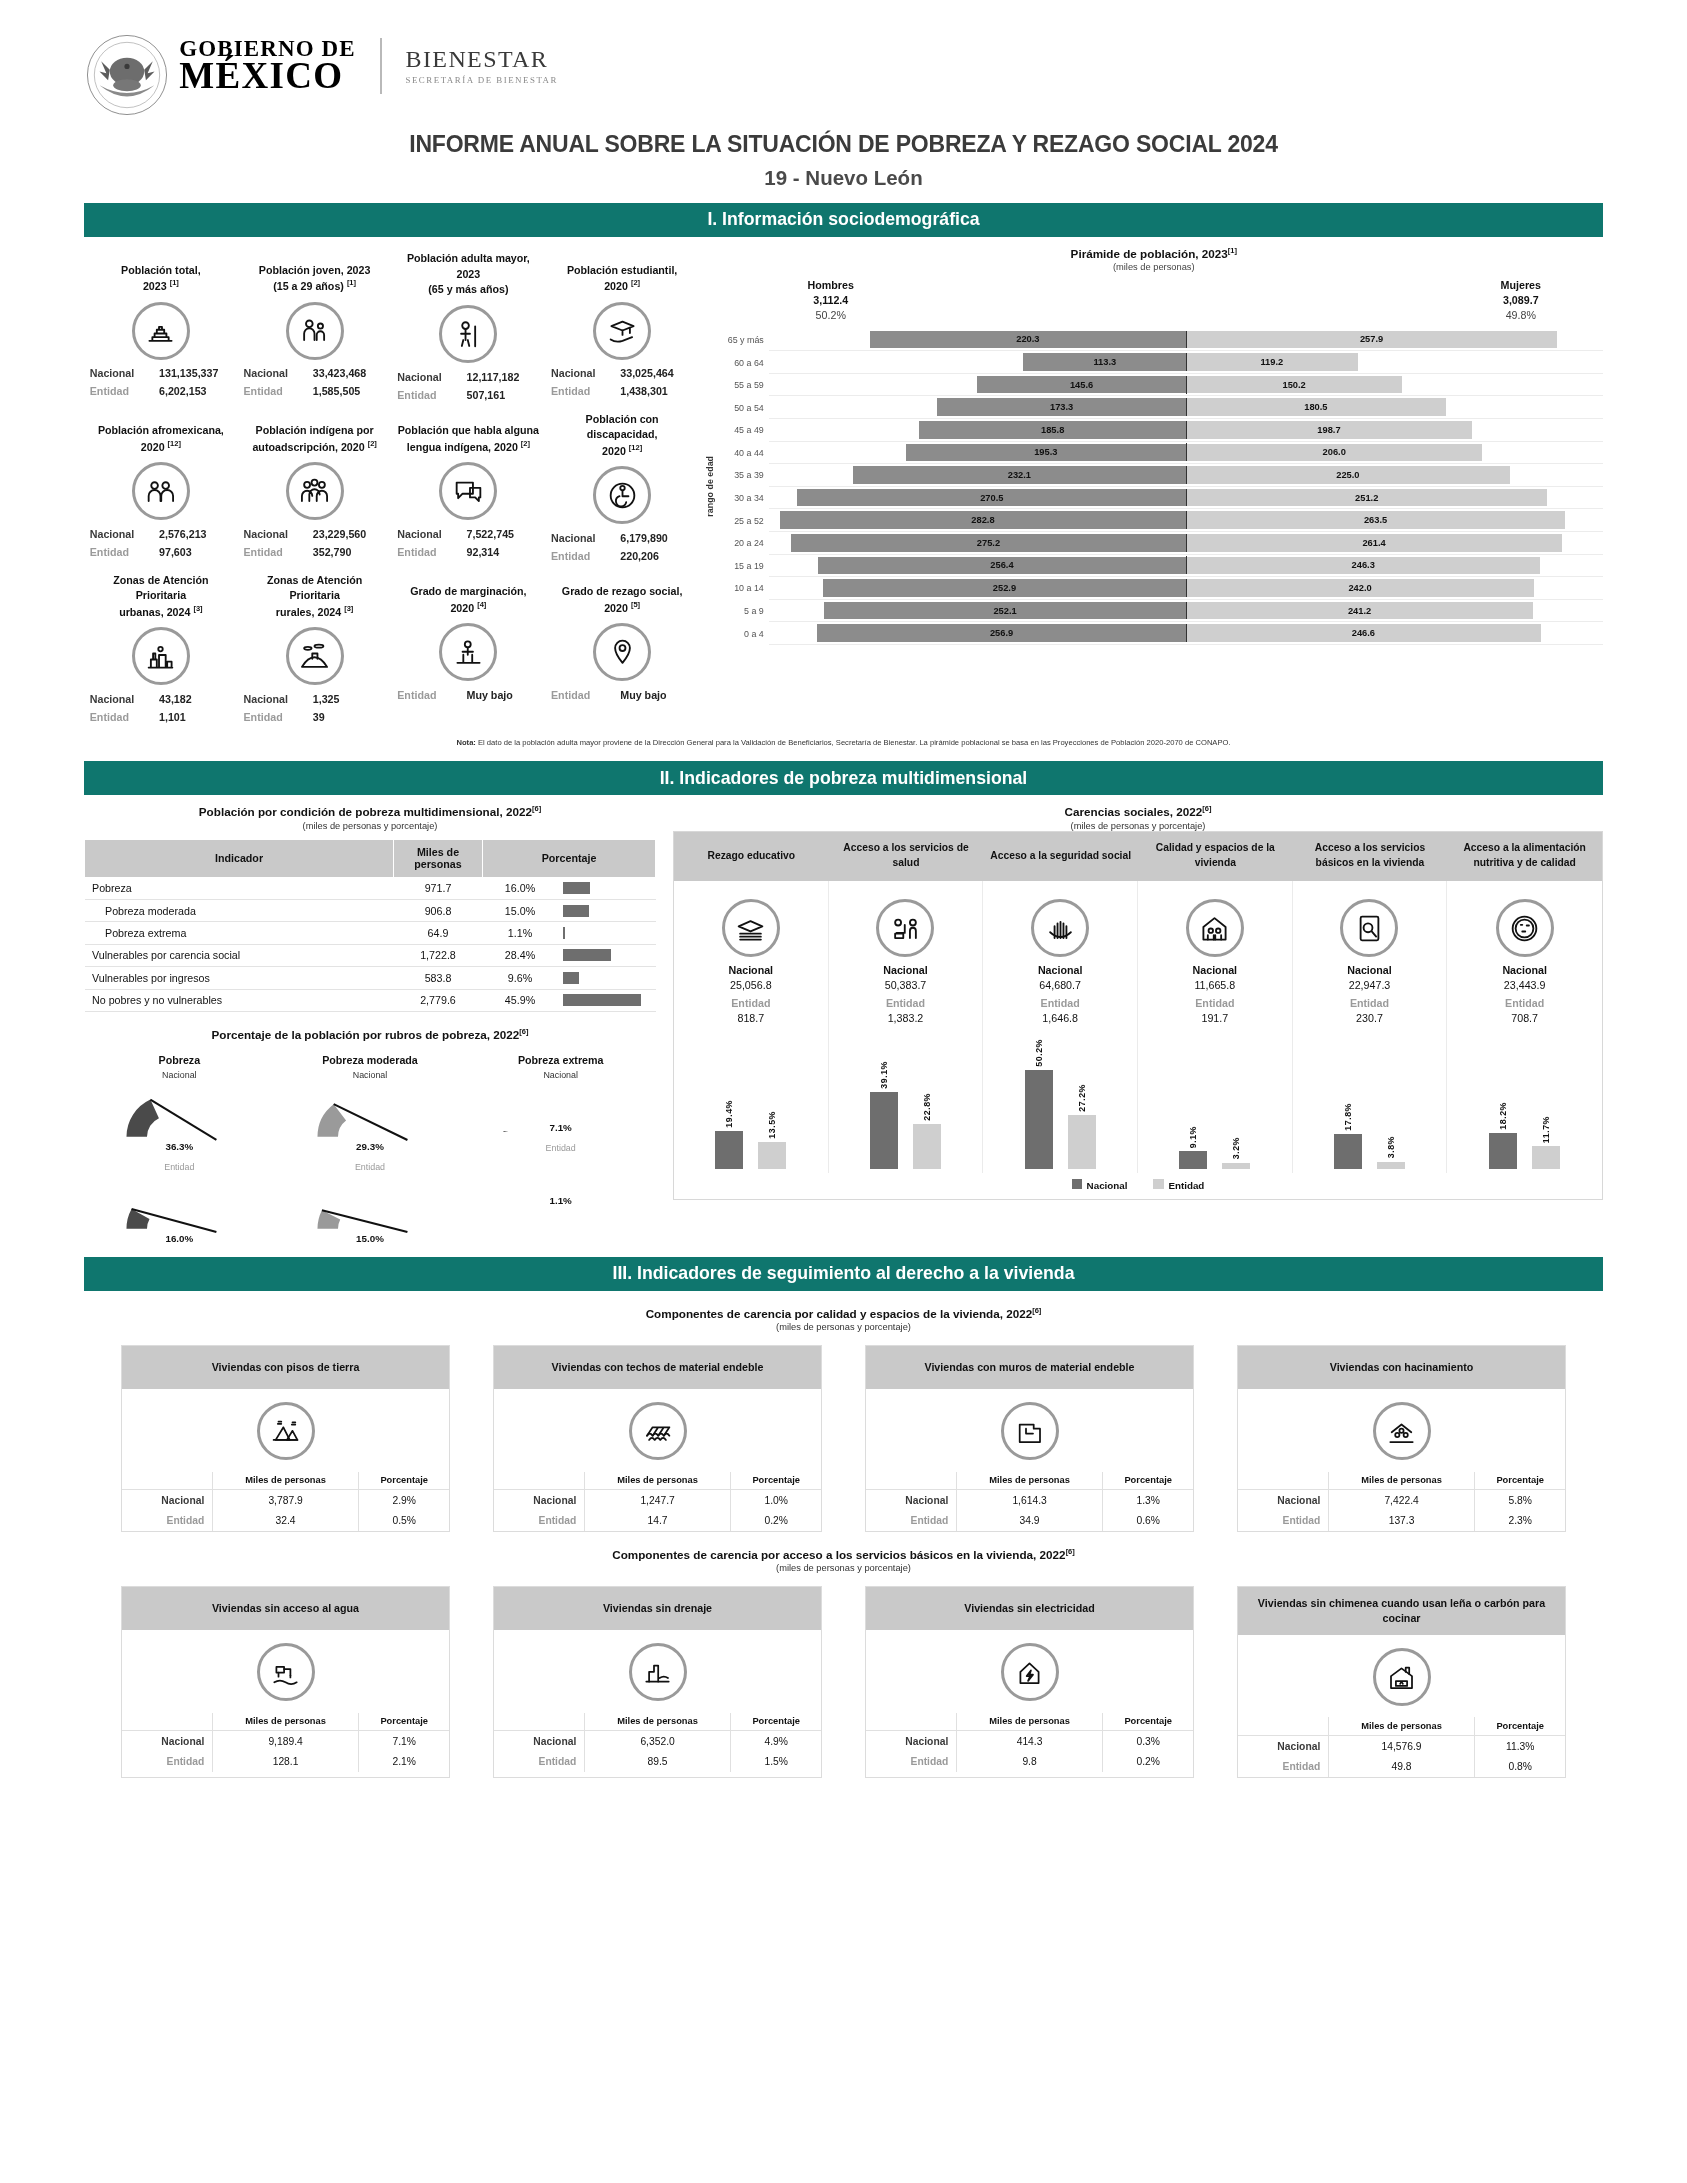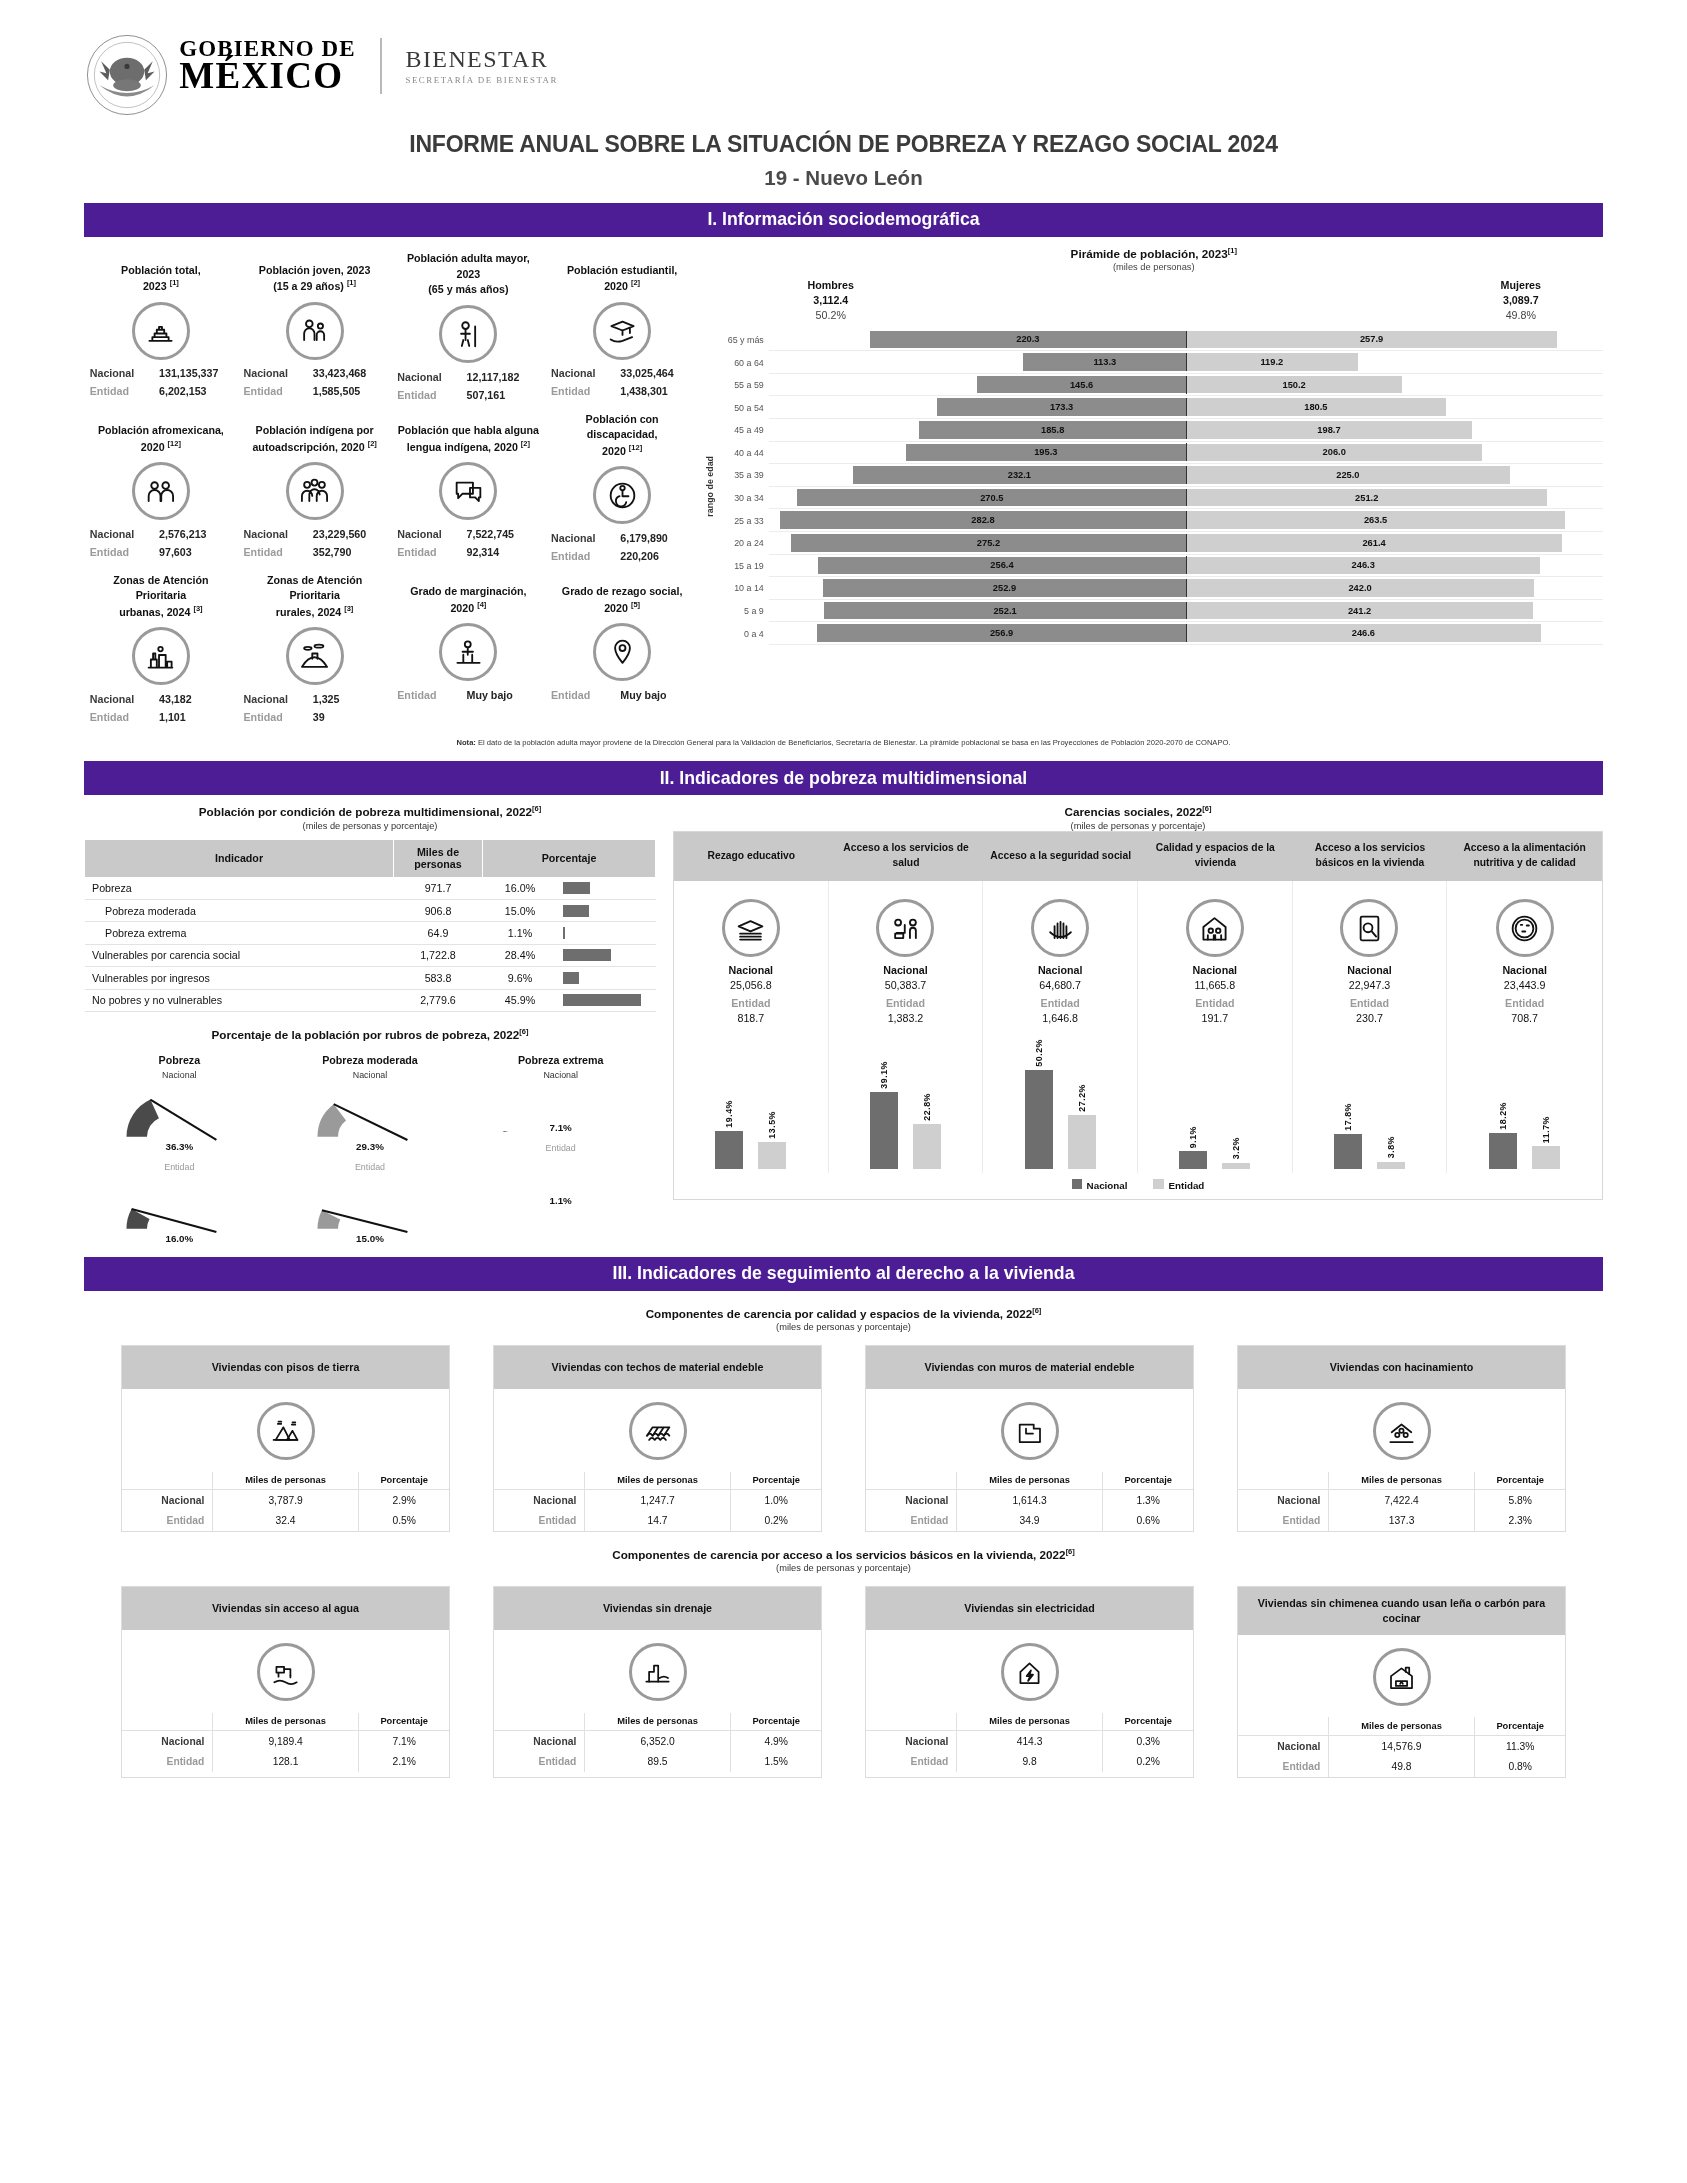--- a/index.html
+++ b/index.html
@@ -23,21 +23,21 @@
   .vsep { width: 1.9px; height: 56px; background: #b9b9b9; margin: 0 24px; }
   .bien { font-family: "Liberation Serif", serif; color: #3a3a3a; }
   .bien .b1 { font-size: 24px; letter-spacing: 1.4px; }
   .bien .b2 { font-size: 8.9px; letter-spacing: 1.5px; color: #8a8a8a; margin-top: 1.9px; }
 
   .maintitle { text-align: center; font-size: 23px; font-weight: bold; color: #3b3b3b;
                margin-top: 13px; letter-spacing: -0.2px; }
   .subtitle  { text-align: center; font-size: 20.5px; font-weight: bold; color: #4a4a4a; margin-top: 7.5px; }
 
   
-  .secbar { background: #4c1d95; color: #fff; text-align: center; font-size: 17.7px;
+  .secbar { background: #0f766e; color: #fff; text-align: center; font-size: 17.7px;
             font-weight: bold; padding: 6.5px 0; margin-top: 13px; }
 
   
   .sec1 { display: flex; margin-top: 9.3px; }
   .sec1-left { width: 615px; }
   .sec1-right { flex: 1; padding-left: 5.6px; }
 
   .demogrid { display: grid; grid-template-columns: repeat(4, 1fr); }
   .dcard { text-align: center; padding: 5.6px 3.7px 1.9px; }
   .dcard .t { font-size: 10.7px; font-weight: bold; line-height: 1.45; min-height: 43px;
@@ -535,21 +535,21 @@
               <div class="bars">
                 <div class="half l">
                   <div class="bar m" style="width:93.27586206896552%">270.5</div>
                 </div>
                 <div class="half">
                   <div class="bar f" style="width:86.62068965517241%">251.2</div>
                 </div>
               </div>
             </div>
             <div class="prow">
-              <div class="lab">25 a 33</div>
+              <div class="lab">25 a 52</div>
               <div class="bars">
                 <div class="half l">
                   <div class="bar m" style="width:97.51724137931035%">282.8</div>
                 </div>
                 <div class="half">
                   <div class="bar f" style="width:90.86206896551724%">263.5</div>
                 </div>
               </div>
             </div>
             <div class="prow">

